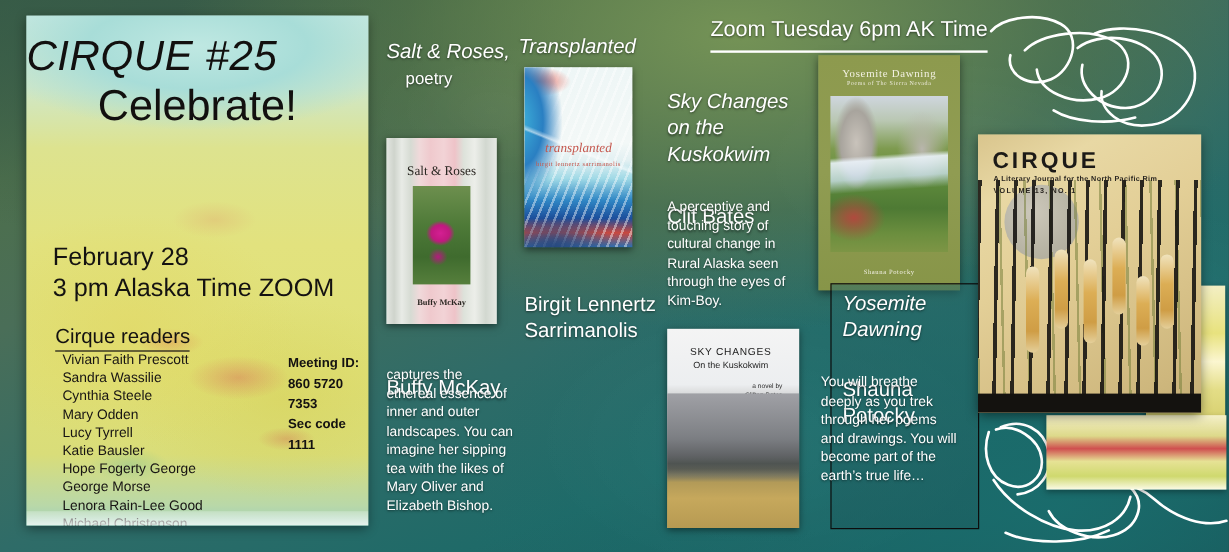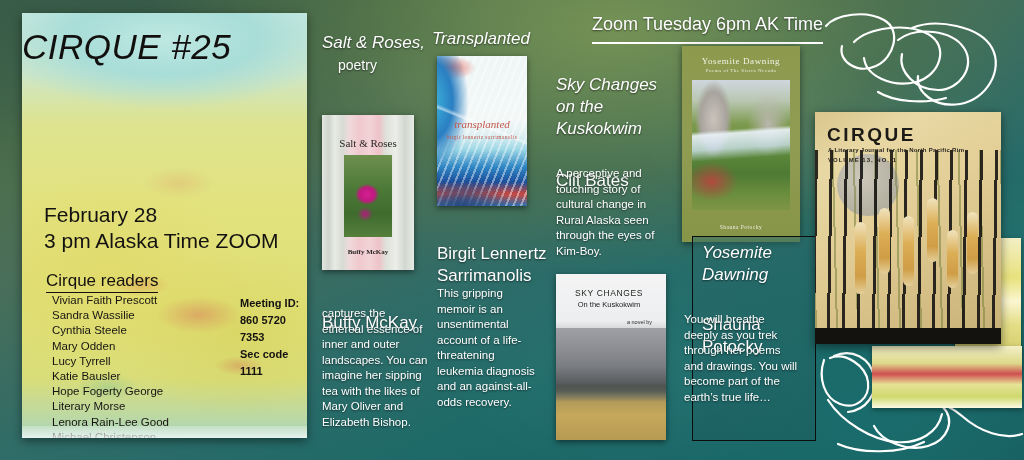--- a/index.html
+++ b/index.html
@@ -206,35 +206,36 @@
       <path d="M16 64 C30 86, 60 104, 84 106 C108 108, 126 96, 130 78"></path>
       <path d="M62 68 C84 56, 116 56, 130 70 C144 84, 136 104, 116 110 C96 116, 70 106, 62 90"></path>
       <path d="M74 66 C100 58, 132 64, 150 80 C168 96, 192 104, 210 98"></path>
       <path d="M26 108 C48 118, 88 118, 112 106"></path>
     </svg>
   </div>
 
   <div id="poster" class="abs">
     <div class="swirls"></div>
     <div class="ptitle1">CIRQUE #25</div>
+    <div class="ptitle2">Celebrate!</div>
 
 
     <div class="dateline">February 28</div>
     <div class="timeline">3 pm Alaska Time   ZOOM</div>
 
     <div class="readers-h">Cirque readers</div>
     <div class="readers">
       <div>Vivian Faith Prescott</div>
       <div>Sandra Wassilie</div>
       <div>Cynthia Steele</div>
       <div>Mary Odden</div>
       <div>Lucy Tyrrell</div>
       <div>Katie Bausler</div>
       <div>Hope Fogerty George</div>
-      <div>Literary Morse</div>
+      <div>George Morse</div>
       <div>Lenora Rain-Lee Good</div>
       <div>Michael Christenson</div>
     </div>
 
     <div class="mtg">
       <div>Meeting ID:</div>
       <div>860  5720</div>
       <div>7353</div>
       <div>Sec code</div>
       <div>1111</div>
@@ -256,21 +257,20 @@
   <div id="sr-author" class="abs wtext bigplain">Buffy McKay</div>
   <div id="sr-body" class="abs wtext body">captures the ethereal essence of inner and outer landscapes. You can imagine her sipping tea with the likes of Mary Oliver and Elizabeth Bishop.</div>
 
   <div id="tr-head" class="abs wtext bigital">Transplanted</div>
   <div id="tr-cover" class="abs">
     <div class="wav"></div>
     <div class="t">transplanted</div>
     <div class="a">birgit lennertz sarrimanolis</div>
   </div>
   <div id="tr-author" class="abs wtext bigplain">Birgit Lennertz Sarrimanolis</div>
-  <div id="tr-body" class="abs wtext body">This gripping memoir  is an unsentimental account of a life-threatening leukemia diagnosis and an against-all-odds recovery.</div>
 
   <div id="sc-head" class="abs wtext bigital">Sky Changes on the Kuskokwim</div>
   <div id="sc-author" class="abs wtext bigplain">Clif Bates</div>
   <div id="sc-body" class="abs wtext body">A perceptive and touching story of cultural change in Rural Alaska seen through the eyes of Kim-Boy.</div>
   <div id="sc-cover" class="abs">
     <div class="t">SKY CHANGES</div>
     <div class="s">On the Kuskokwim</div>
     <div class="n">
       <div>a novel by</div>
       <div>Clifton Bates</div>

